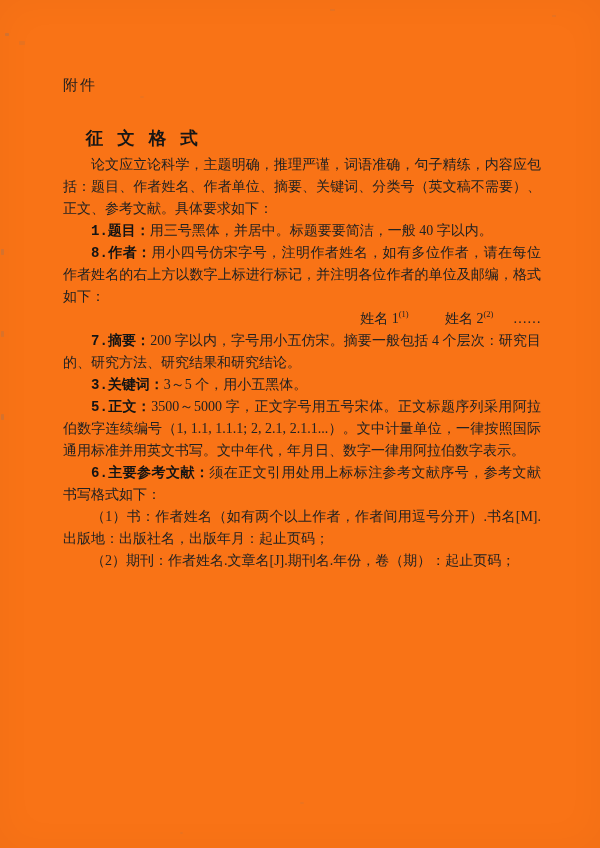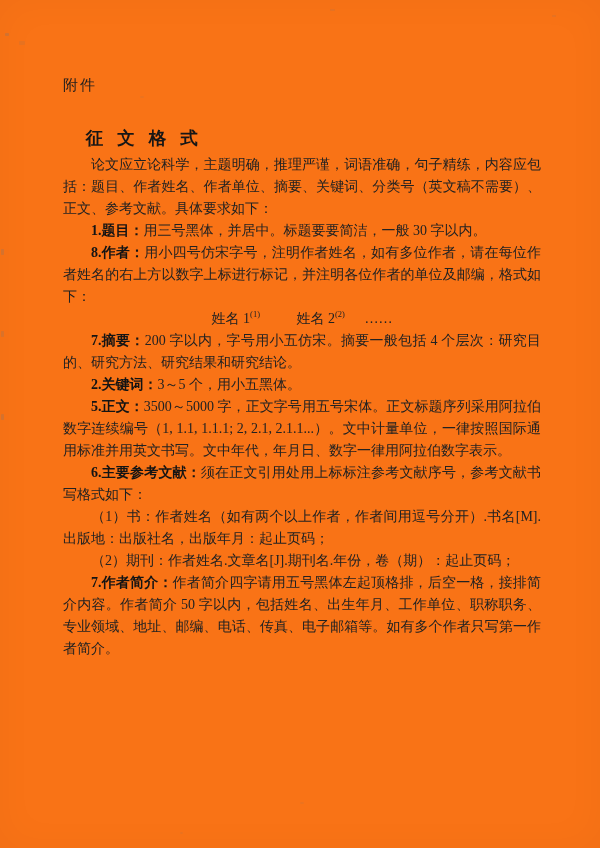--- a/index.html
+++ b/index.html
@@ -41,25 +41,25 @@
     font-size: 14px;
     line-height: 22px;
     text-align: justify;
     text-justify: inter-ideograph;
     color: #222;
   }
   .content p { margin: 0; }
   .indent { text-indent: 2em; }
   .lead {
     font-weight: 700;
-    font-family: Liberation Serif, serif;
+    font-family: Liberation Mono, monospace;
     color: #141414;
   }
   .example-line {
-    text-align: center;
+    text-align: right;
     text-indent: 0;
   }
   .example-line .gap-wide { display: inline-block; width: 2.6em; }
   .example-line .gap { display: inline-block; width: 1.4em; }
   sup.marker {
     font-size: 8.5px;
     line-height: 0;
     vertical-align: super;
   }
   
@@ -99,38 +99,37 @@
   <span class="speck s11"></span>
 
   <div class="attachment">附件</div>
 
   <div class="doc-title">征文格式</div>
 
   <div class="content">
 
     <p class="indent"><span>论文应立论科学，主题明确，推理严谨，词语准确，句子精练，内容应包括：题目、作者姓名、作者单位、摘要、关键词、分类号（英文稿不需要）、正文、参考文献。具体要求如下：</span></p>
 
-    <p class="indent"><span class="lead">1.题目：</span><span>用三号黑体，并居中。标题要要简洁，一般 30 字以内。</span></p>
+    <p class="indent"><span class="lead">1.题目：</span><span>用三号黑体，并居中。标题要要简洁，一般 40 字以内。</span></p>
 
     <p class="indent"><span class="lead">8.作者：</span><span>用小四号仿宋字号，注明作者姓名，如有多位作者，请在每位作者姓名的右上方以数字上标进行标记，并注明各位作者的单位及邮编，格式如下：</span></p>
 
     <p class="example-line"><span>姓名 1</span><sup class="marker">(1)</sup><span class="gap-wide"></span><span>姓名 2</span><sup class="marker">(2)</sup><span class="gap"></span><span>……</span></p>
 
 
     <p class="indent"><span class="lead">7.摘要：</span><span>200 字以内，字号用小五仿宋。摘要一般包括 4 个层次：研究目的、研究方法、研究结果和研究结论。</span></p>
 
-    <p class="indent"><span class="lead">2.关键词：</span><span>3～5 个，用小五黑体。</span></p>
+    <p class="indent"><span class="lead">3.关键词：</span><span>3～5 个，用小五黑体。</span></p>
 
     <p class="indent"><span class="lead">5.正文：</span><span>3500～5000 字，正文字号用五号宋体。正文标题序列采用阿拉伯数字连续编号（1, 1.1, 1.1.1; 2, 2.1, 2.1.1...）。文中计量单位，一律按照国际通用标准并用英文书写。文中年代，年月日、数字一律用阿拉伯数字表示。</span></p>
 
     <p class="indent"><span class="lead">6.主要参考文献：</span><span>须在正文引用处用上标标注参考文献序号，参考文献书写格式如下：</span></p>
 
     <p class="indent"><span>（1）书：作者姓名（如有两个以上作者，作者间用逗号分开）.书名[M]. 出版地：出版社名，出版年月：起止页码；</span></p>
 
     <p class="indent"><span>（2）期刊：作者姓名.文章名[J].期刊名.年份，卷（期）：起止页码；</span></p>
 
 
 
-    <p class="indent"><span class="lead">7.作者简介：</span><span>作者简介四字请用五号黑体左起顶格排，后空一格，接排简介内容。作者简介 50 字以内，包括姓名、出生年月、工作单位、职称职务、专业领域、地址、邮编、电话、传真、电子邮箱等。如有多个作者只写第一作者简介。</span></p>
 
 
   </div>
 </div>
 
 </body></html>

